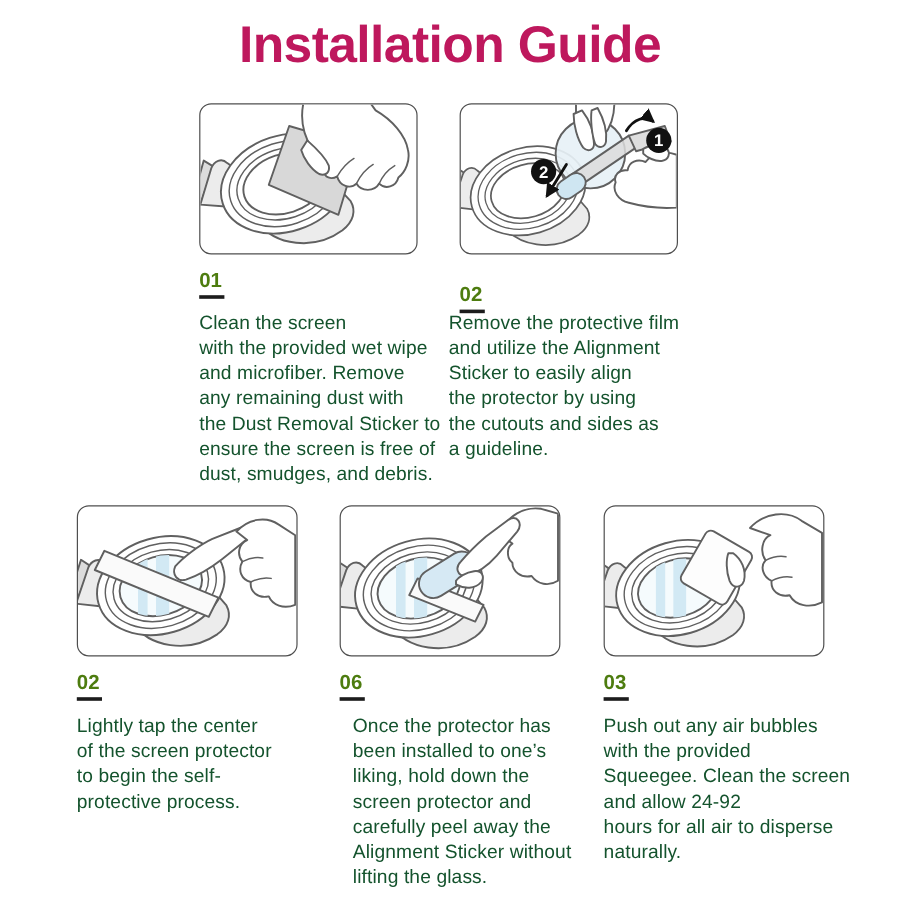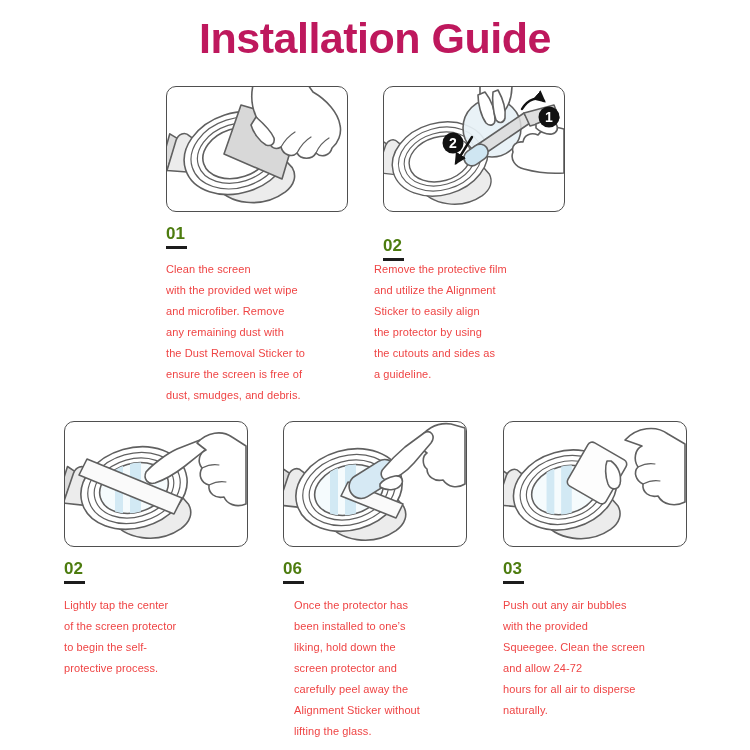--- a/index.html
+++ b/index.html
@@ -14,21 +14,21 @@
   .box{
     position:absolute;border:1.6px solid #4f4f4f;border-radius:10px;
     background:#fff;overflow:hidden;
   }
   .box svg{display:block;width:100%;height:100%;}
   .num{
     position:absolute;font-size:17px;font-weight:bold;color:#4d7c0f;
   }
   .num span{display:inline-block;border-bottom:3px solid #1c1c1c;padding:0 2px 2px 0;}
   .para{
-    position:absolute;font-size:11px;line-height:21px;color:#ef4444;
+    position:absolute;font-size:16px;line-height:21px;color:#14532d;
     white-space:pre-line;letter-spacing:0.1px;
   }
   
   .art{stroke:#606060;stroke-width:1.6;stroke-linejoin:round;stroke-linecap:round;}
   .hand{fill:#ffffff;}
   .thin{stroke-width:1.2;fill:none;}
   .badge{fill:#111111;stroke:none;}
   .badge-txt{fill:#ffffff;font-family:"Liberation Sans",sans-serif;font-size:14px;font-weight:bold;text-anchor:middle;}
   .arrow{stroke:#111111;stroke-width:2.4;fill:none;stroke-linecap:round;}
 </style>
@@ -174,15 +174,15 @@
       <path class="art hand" d="M120,18 C132,5 151,3 163,12 L180,22 L180,80 C170,85 158,83 153,74 C144,76 137,70 138,62 C131,59 128,50 133,45 C128,38 130,27 137,24 Z"></path>
       <path class="art hand" d="M106,39 C113,44 117,53 115,62 C113,68 106,69 103,62 C100,54 100,44 102,39 Z"></path>
       <path class="art thin" d="M138,62 C144,59 150,58 155,59 M133,45 C139,42 145,41 150,42"></path>
     </g>
   </svg>
 </div>
 <div class="num" style="left:503px;top:559px"><span>03</span></div>
 <div class="para" style="left:503px;top:595px;width:210px">Push out any air bubbles
 with the provided
 Squeegee. Clean the screen
-and allow 24-72
+and allow 24-92
 hours for all air to disperse
 naturally.</div>
 
 </body></html>

